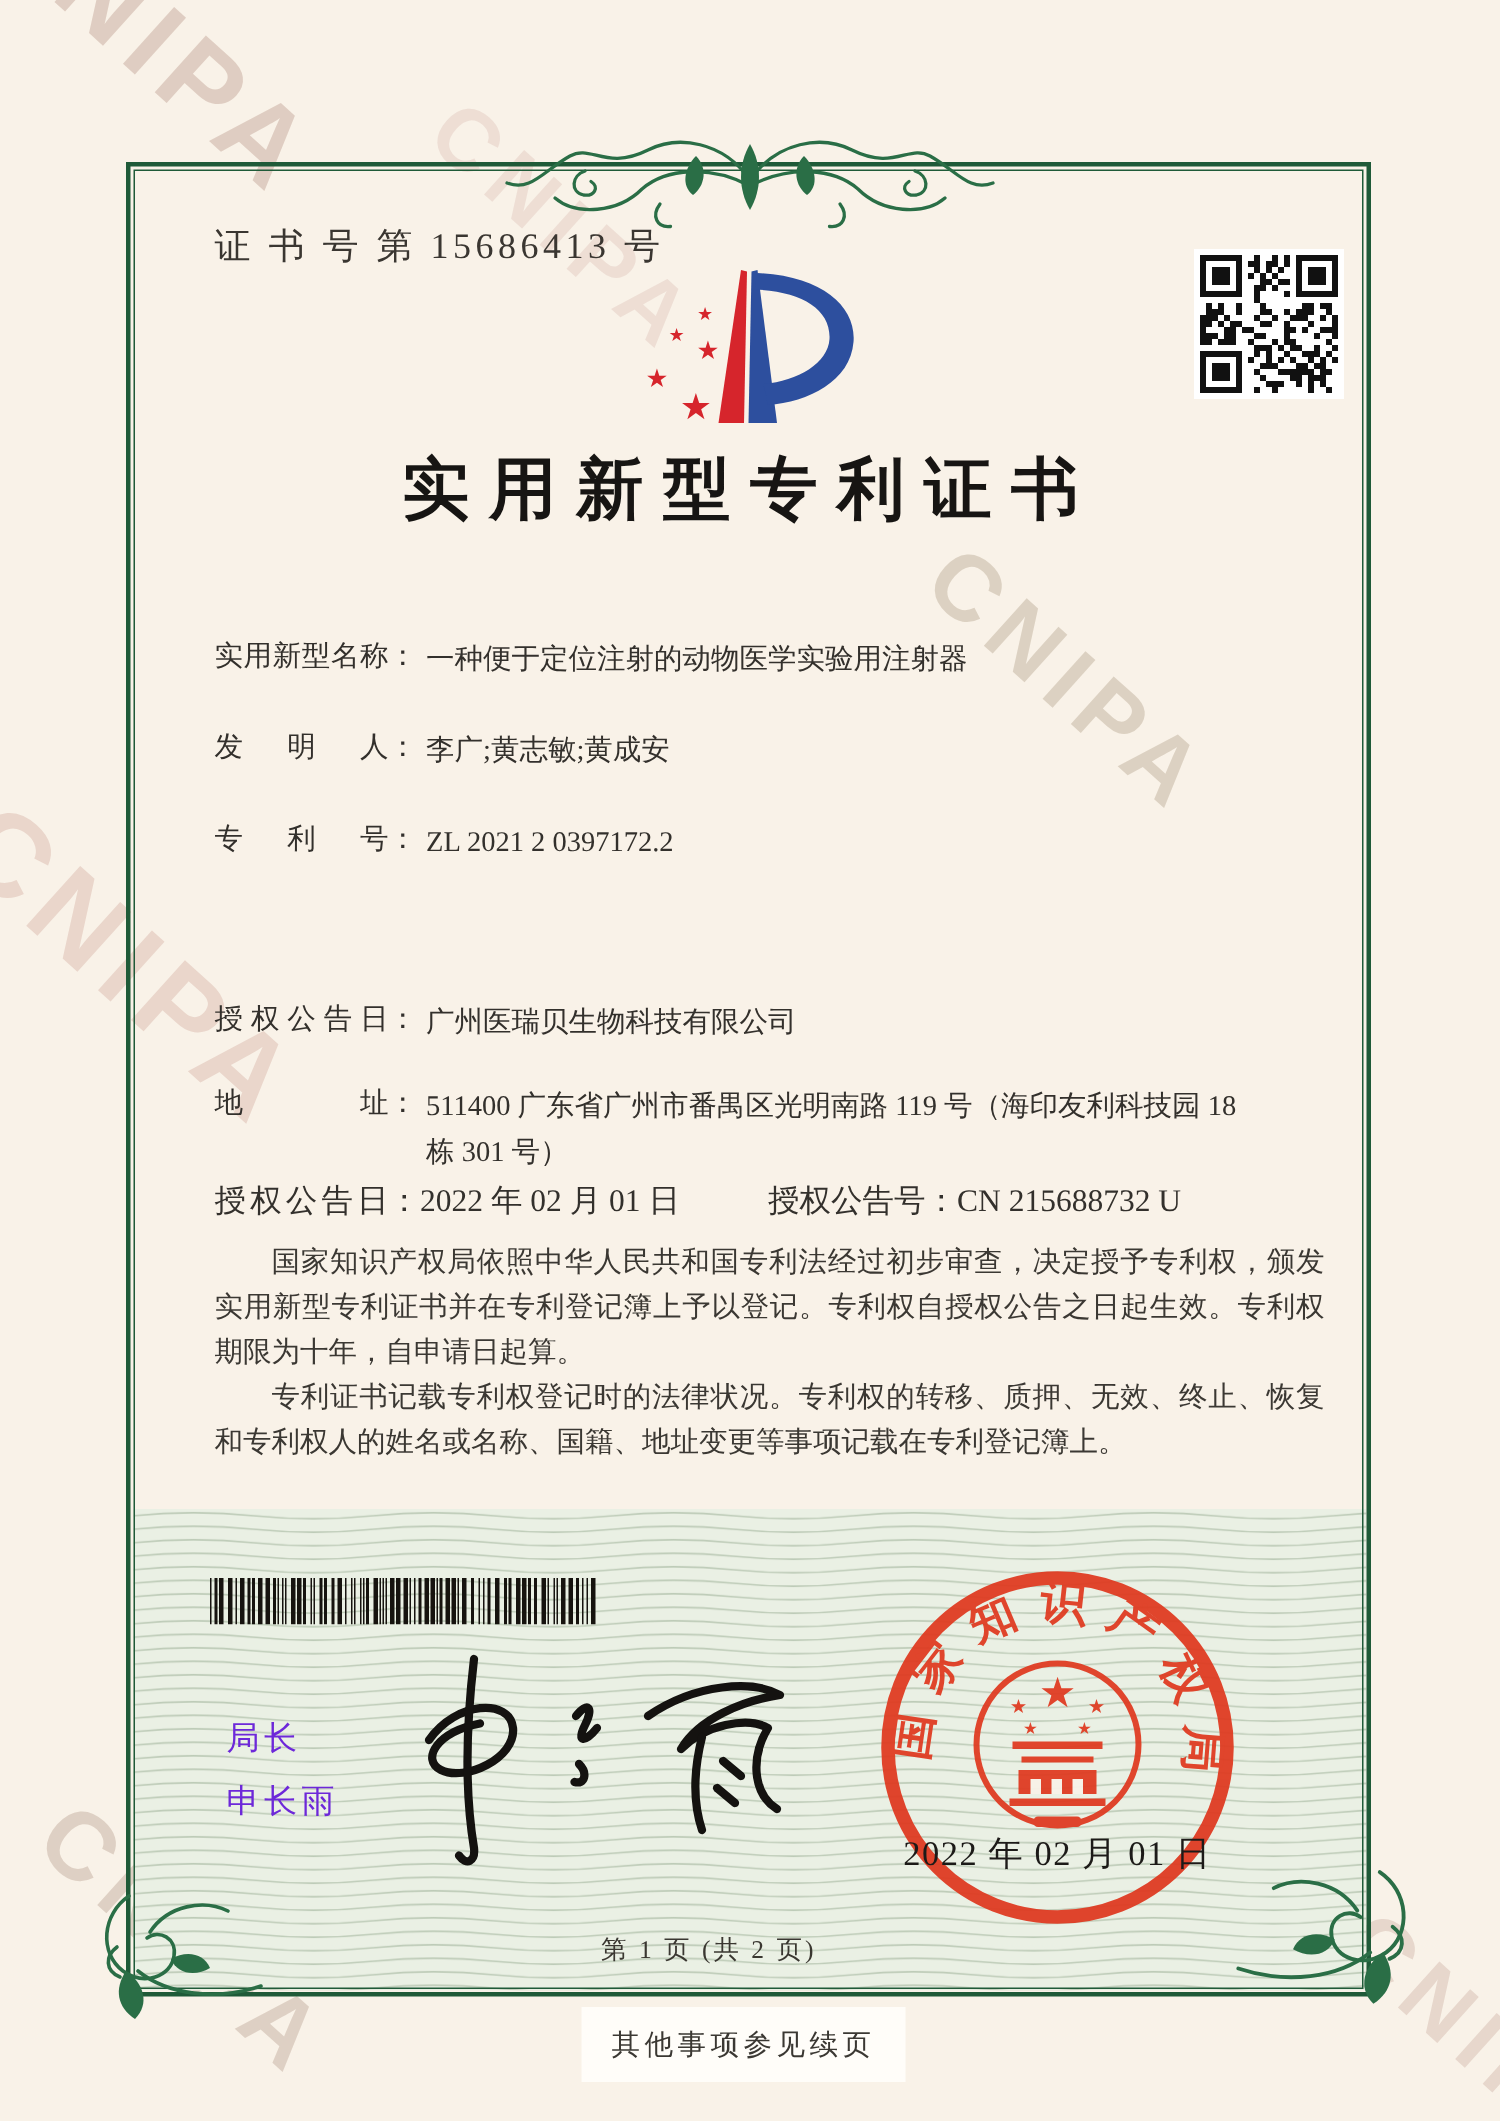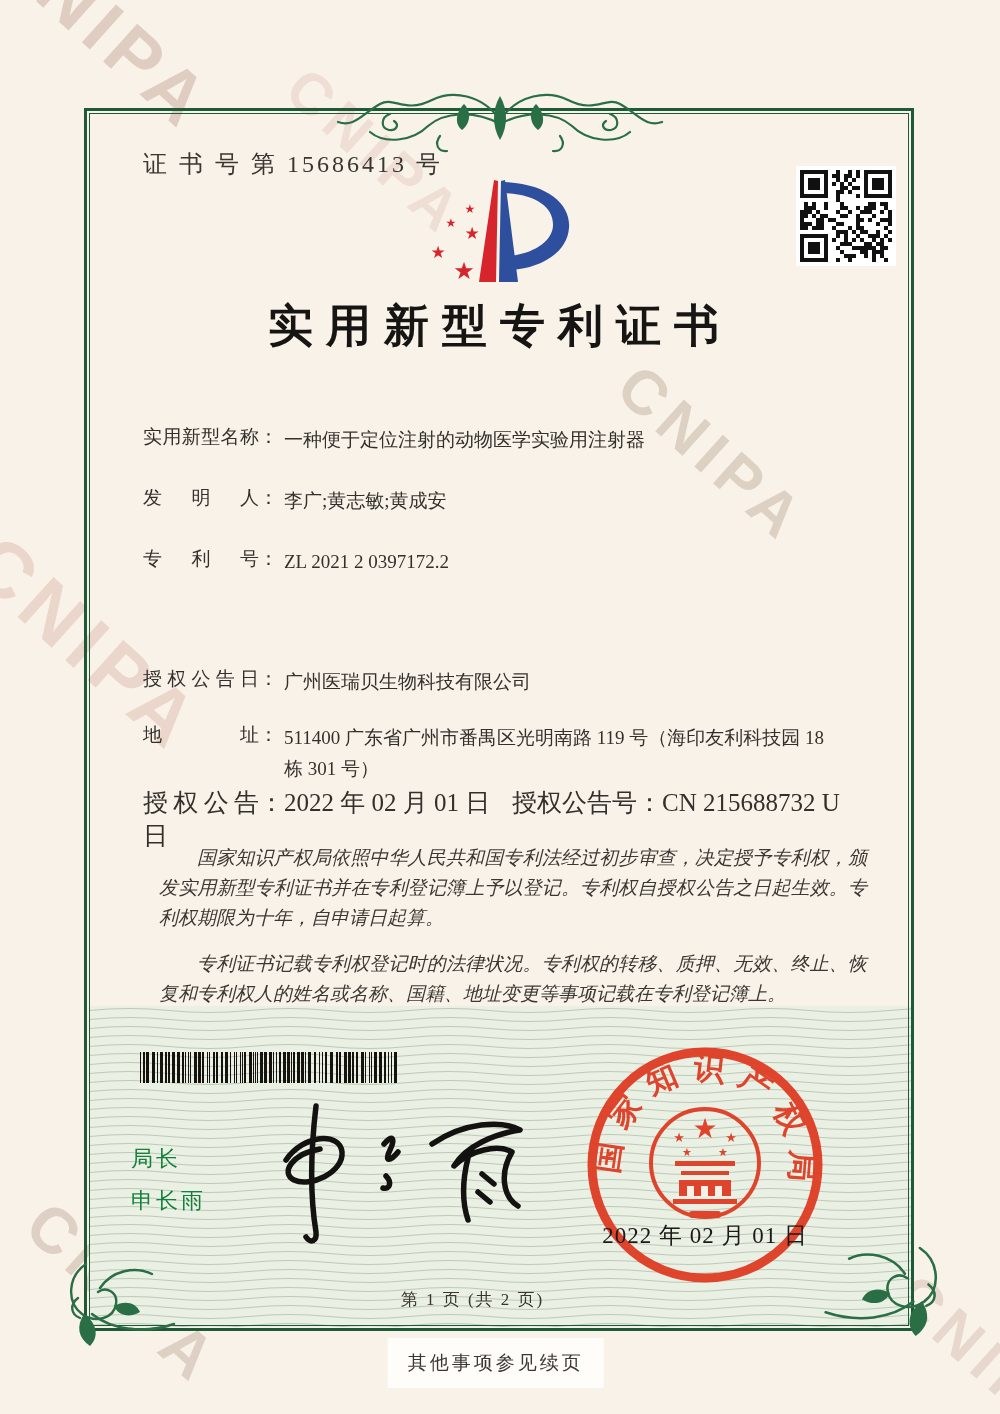--- a/index.html
+++ b/index.html
@@ -35,34 +35,34 @@
     position:absolute;left:0;right:0;top:296px;margin:0;text-align:center;
     font-size:45px;font-weight:bold;letter-spacing:13px;color:#171513;
   }
   .frow{position:absolute;left:143px;font-size:19px;color:#33302c;width:740px;}
   .flabel{
     display:inline-block;width:116px;text-align:justify;text-align-last:justify;
     vertical-align:top;
   }
   .fcolon{display:inline-block;vertical-align:top;}
   .fvalue{display:inline-block;vertical-align:top;width:580px;line-height:31px;margin-left:6px;}
-  .grant-left,.grant-right{position:absolute;top:786px;font-size:25px;color:#33302c;}
+  .grant-left,.grant-right{position:absolute;top:786px;font-size:21px;color:#33302c;}
   .grant-left{left:143px;}
   .grant-right{left:512px;}
   .paras{
     position:absolute;left:143px;top:827px;width:740px;
     font-size:19px;line-height:30px;text-align:justify;color:#3b3833;
   }
-  .paras p{margin:16px;text-indent:2em;font-style:italic;}
+  .paras p{margin:0;text-indent:2em;}
   .band{position:absolute;left:89px;top:1006px;width:822px;height:321px;}
   .barcode{position:absolute;left:140px;top:1052px;width:262px;height:31px;}
   .officer{
-    position:absolute;left:131px;top:1138px;
+    position:absolute;left:151px;top:1138px;
     font-family:"Liberation Sans","DejaVu Sans",sans-serif;
-    font-size:22px;color:#15803d;letter-spacing:3px;line-height:42px;
+    font-size:22px;color:#6d28d9;letter-spacing:3px;line-height:42px;
   }
   .signature{position:absolute;left:252px;top:1092px;width:300px;height:155px;}
   .seal{position:absolute;left:583px;top:1043px;width:244px;height:244px;}
   .page-info{
     position:absolute;left:0;right:55px;top:1288px;text-align:center;
     font-size:17px;color:#3a3731;letter-spacing:2px;
   }
   .cont-note{
     position:absolute;left:50%;top:1338px;transform:translateX(-52%);
     background:#fffdf9;padding:12px 20px;font-size:19px;color:#3b3833;letter-spacing:3px;

